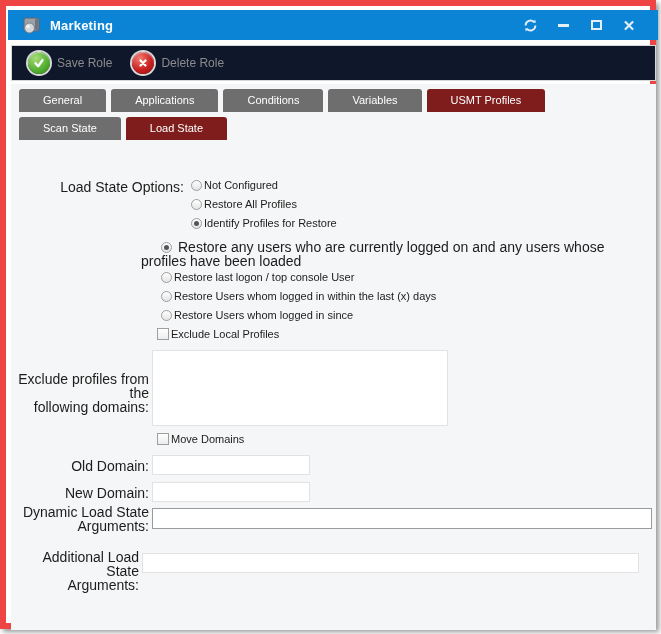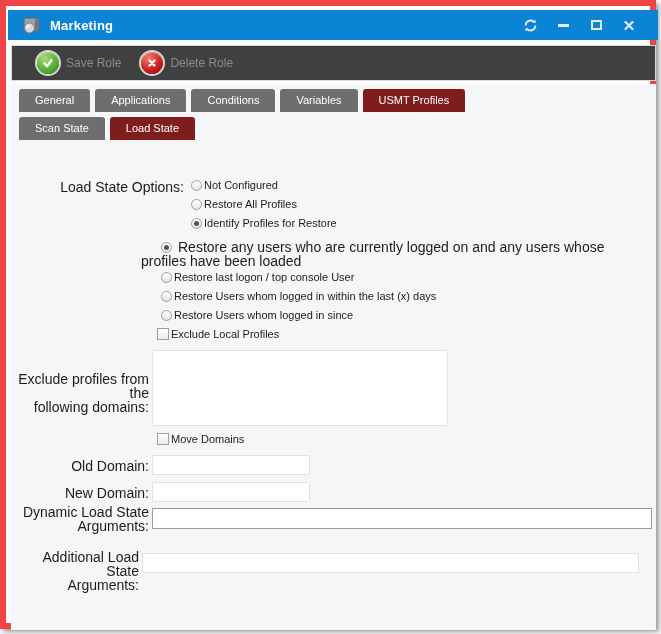--- a/index.html
+++ b/index.html
@@ -28,43 +28,43 @@
   .title-text { color: #fff; font-weight: bold; font-size: 13px; margin-left: 9px; letter-spacing: .2px; }
   .controls { margin-left: auto; margin-right: 21px; display: flex; align-items: center; gap: 17px; }
   .ctrl { width: 16px; height: 16px; display: flex; align-items: center; justify-content: center; cursor: pointer; }
   .min-bar { width: 11px; height: 3px; background: #e4eef7; }
   .max-box { width: 11px; height: 10px; border: 2px solid #e4eef7; }
   .close-x { color: #e4eef7; font-size: 15px; font-weight: bold; line-height: 1; }
   
   .toolbar {
     position: absolute; left: 5px; top: 39px;
     width: 645px; height: 36px;
-    background: #404040; border: 1px solid #d8d8d8;
-    display: flex; align-items: center; padding-left: 25px; gap: 20px;
+    background: #0f172a; border: 1px solid #d8d8d8;
+    display: flex; align-items: center; padding-left: 16px; gap: 20px;
   }
   .tool-btn { display: flex; align-items: center; gap: 7px; cursor: pointer; }
   .tool-label { color: #8b8b8b; font-size: 12px; }
   .icon-ball {
     width: 22px; height: 22px; border-radius: 50%;
     display: flex; align-items: center; justify-content: center;
     box-shadow: 0 0 0 2px #d9d9d9, inset 0 1px 1px rgba(255,255,255,.55);
   }
   .ball-green { background: radial-gradient(circle at 35% 28%, #a8dd7a, #56b134 55%, #2e8818); }
   .ball-red   { background: radial-gradient(circle at 35% 28%, #ef7d72, #cc2020 55%, #8f0f0f); }
   
   .content {
     position: absolute; left: 5px; top: 78px;
     width: 645px; height: 546px;
     background: #f5f6f7;
   }
   .tabrow { position: absolute; display: flex; gap: 5px; left: 8px; }
   .tabrow.r1 { top: 5px; }
   .tabrow.r2 { top: 33px; }
   .tab {
-    height: 23px; line-height: 23px; padding: 0 16px;
+    height: 23px; line-height: 23px; padding: 0 24px;
     background: #6e6e6e; color: #fff; font-size: 11px;
     border-radius: 3px 3px 0 0; cursor: pointer; white-space: nowrap; text-align: right;
   }
   .tab.active { background: #7f1d1d; }
   
   .flabel { position: absolute; font-size: 14px; color: #1c1c1c; text-align: right; line-height: 14px; }
   .row { position: absolute; display: flex; align-items: center; gap: 2px; font-size: 11px; color: #1c1c1c; }
   .radio {
     width: 11px; height: 11px; border-radius: 50%;
     border: 1px solid #9e9e9e; background: linear-gradient(#ffffff, #e4e4e4);

